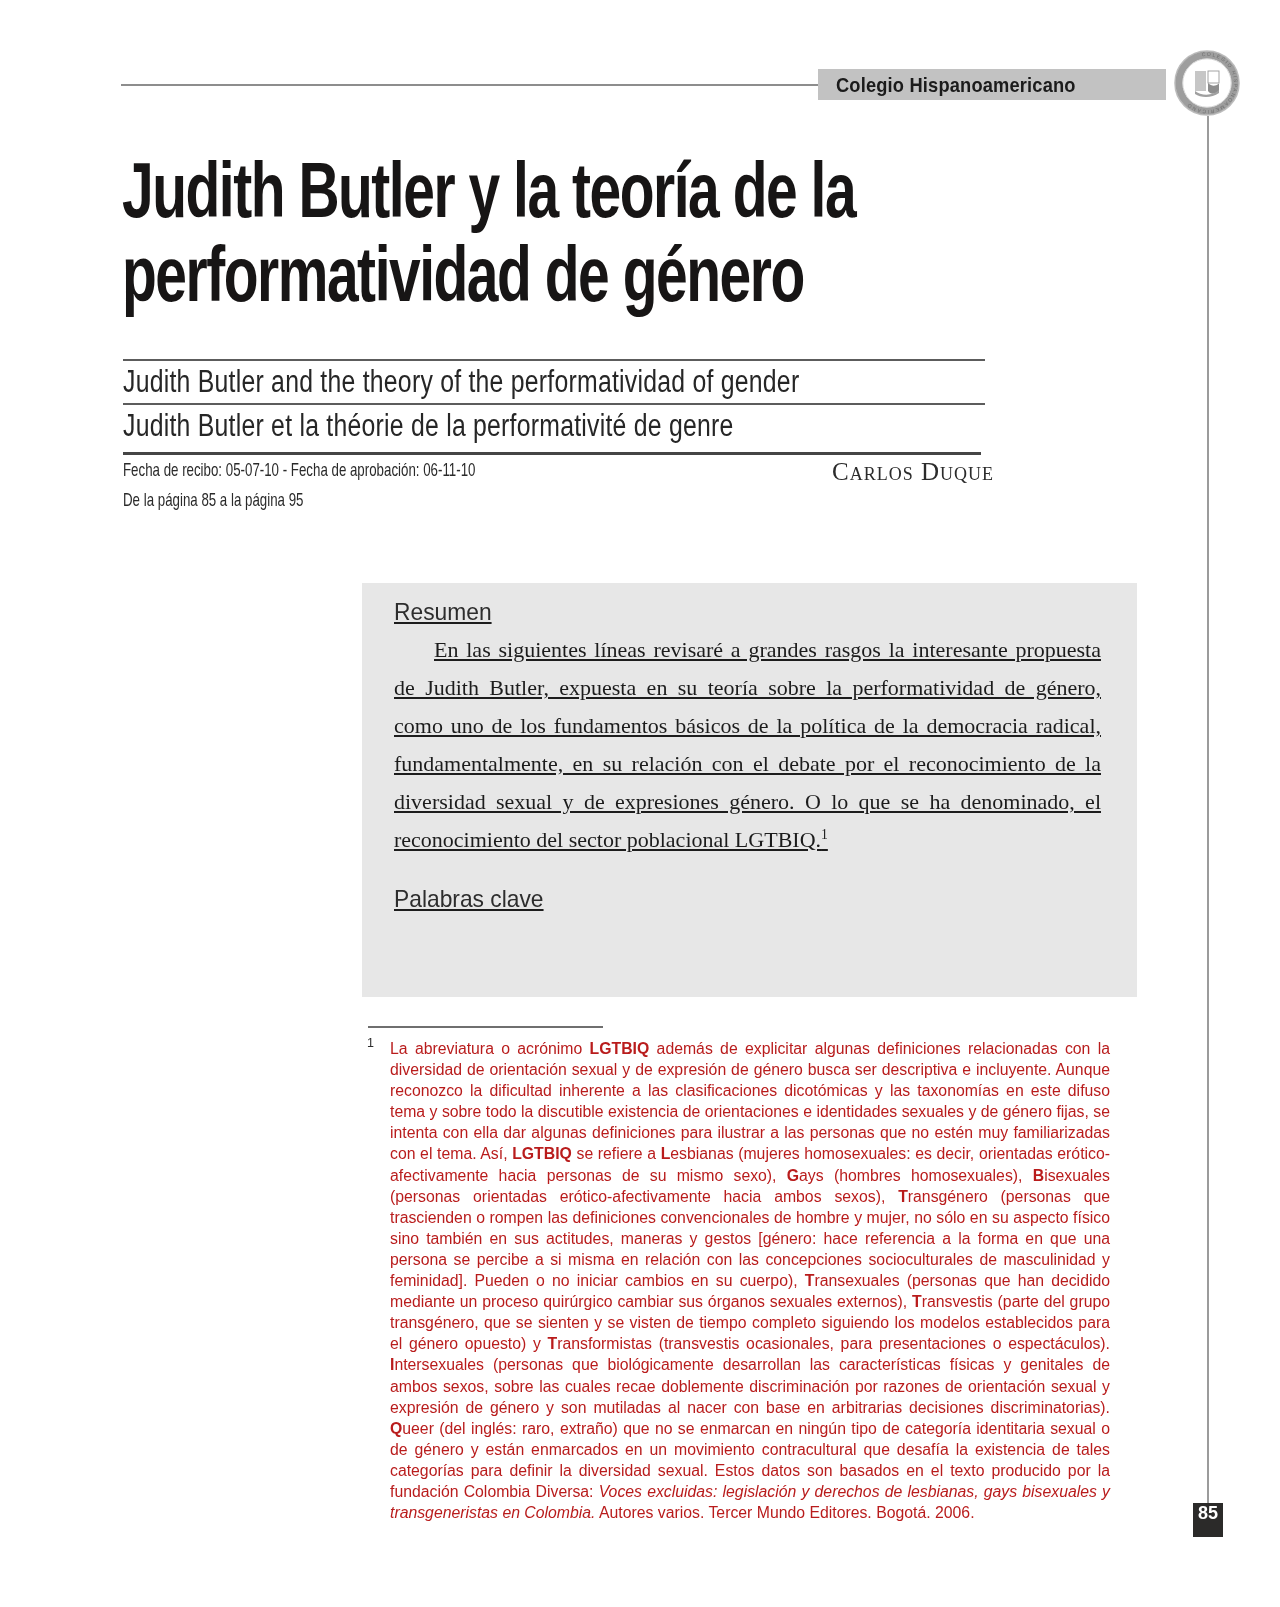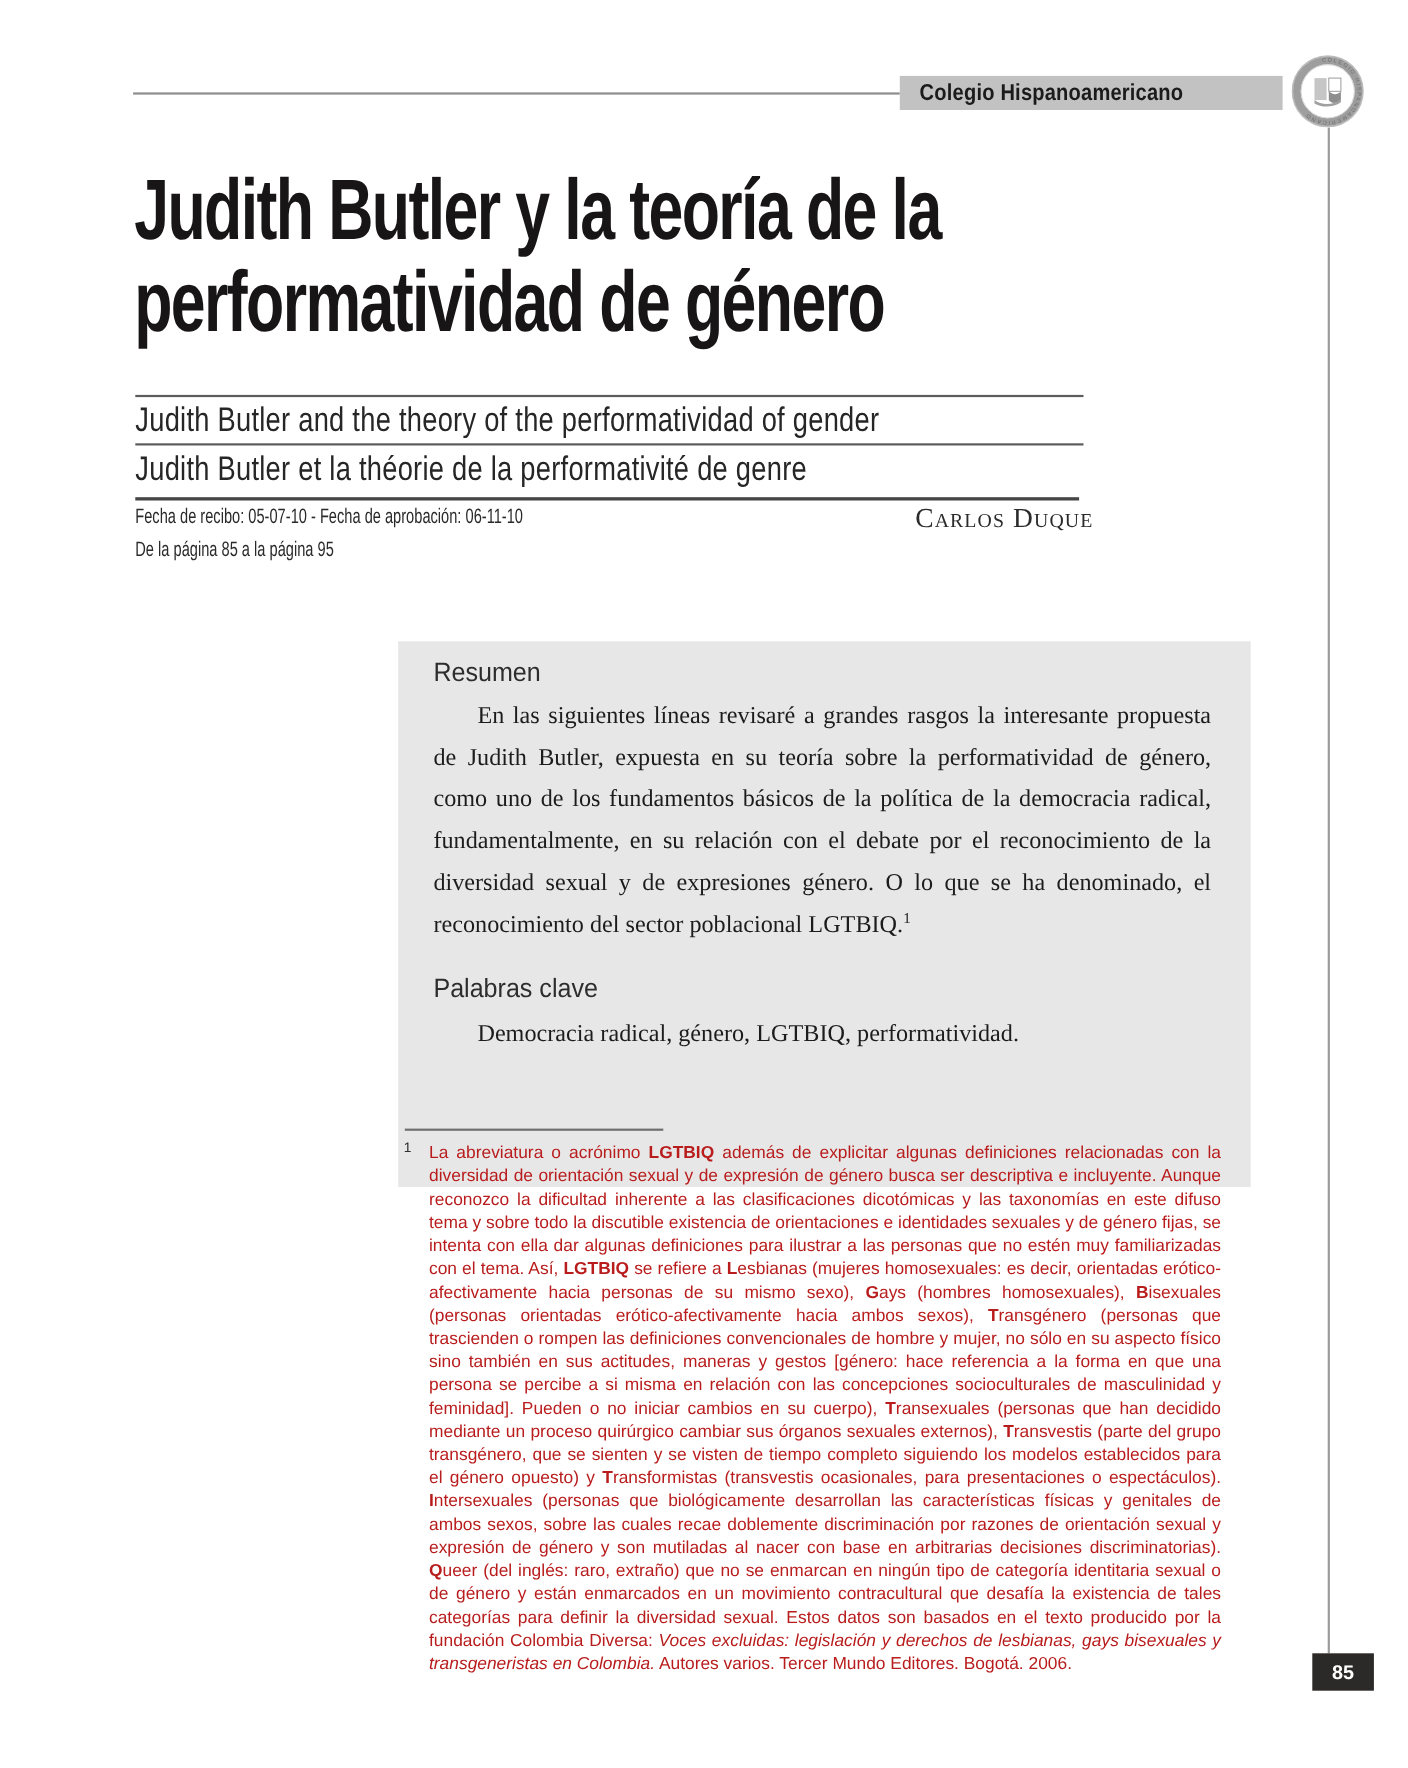--- a/index.html
+++ b/index.html
@@ -28,41 +28,41 @@
   .rule-c{position:absolute;left:123px;top:452px;width:858px;height:3px;background:#454545;}
 
   .meta-dates{position:absolute;left:123px;top:459px;font-size:19px;color:#2a2a2a;white-space:nowrap;
               transform:scaleX(.70);transform-origin:left top;}
   .author{position:absolute;left:832px;top:458px;width:300px;font-family:"Liberation Serif",serif;
           font-variant:small-caps;font-size:25px;letter-spacing:1px;color:#2b2b2b;white-space:nowrap;}
   .page-range{position:absolute;left:123px;top:489px;font-size:19px;color:#2a2a2a;white-space:nowrap;
               transform:scaleX(.70);transform-origin:left top;}
 
   
-  .abstract{position:absolute;left:362px;top:583px;width:775px;height:496px;background:#e7e7e7;
-            box-sizing:border-box;padding:15px 36px 0 32px;}
+  .abstract{position:absolute;left:362px;top:583px;width:775px;height:414px;background:#e7e7e7;
+            box-sizing:border-box;padding:15px 36px 0 32px;text-decoration:underline;}
   .abstract h2{margin:0;font-size:24px;font-weight:normal;color:#2d2d2d;
                font-family:"Liberation Sans",sans-serif;transform:scaleX(.95);transform-origin:left top;}
   .abstract .body{margin-top:5px;font-family:"Liberation Serif",serif;font-size:22px;line-height:38px;
                   color:#1c1c1c;text-align:justify;text-indent:40px;}
   .abstract .kw-head{margin-top:26px;}
   .abstract .keywords{margin-top:9px;font-family:"Liberation Serif",serif;font-size:22px;line-height:34px;
                       color:#1c1c1c;text-indent:40px;}
   sup{font-size:.62em;line-height:0;}
 
   
   .fn-rule{position:absolute;left:368px;top:1026px;width:235px;height:2px;background:#6f6f6f;}
   .footnote{position:absolute;left:362px;top:1038px;width:748px;}
   .footnote .fn-num{position:absolute;left:5px;top:-2px;font-size:12.5px;color:#2e2e2e;}
   .footnote .fn-text{margin-left:28px;font-size:15.8px;line-height:21.1px;color:#b91c1c;
                      text-align:justify;}
 
   
-  .badge{position:absolute;left:1193px;top:1503px;width:56px;height:34px;background:#2b2a29;
-         display:flex;align-items:center;justify-content:center;
+  .badge{position:absolute;left:1193px;top:1503px;width:30px;height:34px;background:#2b2a29;
+         display:flex;justify-content:center;
          color:#ffffff;font-weight:bold;font-size:18px;}
 </style>
 </head>
 <body>
 
 <div class="page">
 
   <div class="top-rule"></div>
   <div class="header-bar">
     <span class="inst">Colegio Hispanoamericano</span>
@@ -101,21 +101,20 @@
   <div class="rule-c"></div>
 
   <div class="meta-dates">Fecha de recibo: 05-07-10 - Fecha de aprobación: 06-11-10</div>
   <div class="author">Carlos Duque</div>
   <div class="page-range">De la página 85 a la página 95</div>
 
   <div class="abstract">
     <h2>Resumen</h2>
     <div class="body"><span>En las siguientes líneas revisaré a grandes rasgos la interesante propuesta de Judith Butler, expuesta en su teoría sobre la performatividad de género, como uno de los fundamentos básicos de la política de la democracia radical, fundamentalmente, en su relación con el debate por el reconocimiento de la diversidad sexual y de expresiones género. O lo que se ha denominado, el reconocimiento del sector poblacional LGTBIQ.</span><sup>1</sup></div>
     <h2 class="kw-head">Palabras clave</h2>
-    <div class="keywords">Democracia radical, género, LGTBIQ, performatividad.</div>
   </div>
 
   <div class="fn-rule"></div>
   <div class="footnote">
     <span class="fn-num">1</span>
     <div class="fn-text"><span>La abreviatura o acrónimo </span><span style="font-weight: bold;">LGTBIQ</span><span> además de explicitar algunas definiciones relacionadas con la diversidad de orientación sexual y de expresión de género busca ser descriptiva e incluyente. Aunque reconozco la dificultad inherente a las clasificaciones dicotómicas y las taxonomías en este difuso tema y sobre todo la discutible existencia de orientaciones e identidades sexuales y de género fijas, se intenta con ella dar algunas definiciones para ilustrar a las personas que no estén muy familiarizadas con el tema. Así, </span><span style="font-weight: bold;">LGTBIQ</span><span> se refiere a </span><span style="font-weight: bold;">L</span><span>esbianas (mujeres homosexuales: es decir, orientadas erótico-afectivamente hacia personas de su mismo sexo), </span><span style="font-weight: bold;">G</span><span>ays (hombres homosexuales), </span><span style="font-weight: bold;">B</span><span>isexuales (personas orientadas erótico-afectivamente hacia ambos sexos), </span><span style="font-weight: bold;">T</span><span>ransgénero (personas que trascienden o rompen las definiciones convencionales de hombre y mujer, no sólo en su aspecto físico sino también en sus actitudes, maneras y gestos [género: hace referencia a la forma en que una persona se percibe a si misma en relación con las concepciones socioculturales de masculinidad y feminidad]. Pueden o no iniciar cambios en su cuerpo), </span><span style="font-weight: bold;">T</span><span>ransexuales (personas que han decidido mediante un proceso quirúrgico cambiar sus órganos sexuales externos), </span><span style="font-weight: bold;">T</span><span>ransvestis (parte del grupo transgénero, que se sienten y se visten de tiempo completo siguiendo los modelos establecidos para el género opuesto) y </span><span style="font-weight: bold;">T</span><span>ransformistas (transvestis ocasionales, para presentaciones o espectáculos). </span><span style="font-weight: bold;">I</span><span>ntersexuales (personas que biológicamente desarrollan las características físicas y genitales de ambos sexos, sobre las cuales recae doblemente discriminación por razones de orientación sexual y expresión de género y son mutiladas al nacer con base en arbitrarias decisiones discriminatorias). </span><span style="font-weight: bold;">Q</span><span>ueer (del inglés: raro, extraño) que no se enmarcan en ningún tipo de categoría identitaria sexual o de género y están enmarcados en un movimiento contracultural que desafía la existencia de tales categorías para definir la diversidad sexual. Estos datos son basados en el texto producido por la fundación Colombia Diversa: </span><span style="font-style: italic;">Voces excluidas: legislación y derechos de lesbianas, gays bisexuales y transgeneristas en Colombia.</span><span> Autores varios. Tercer Mundo Editores. Bogotá. 2006.</span></div>
   </div>
 
   <div class="badge">
     <span>85</span>

